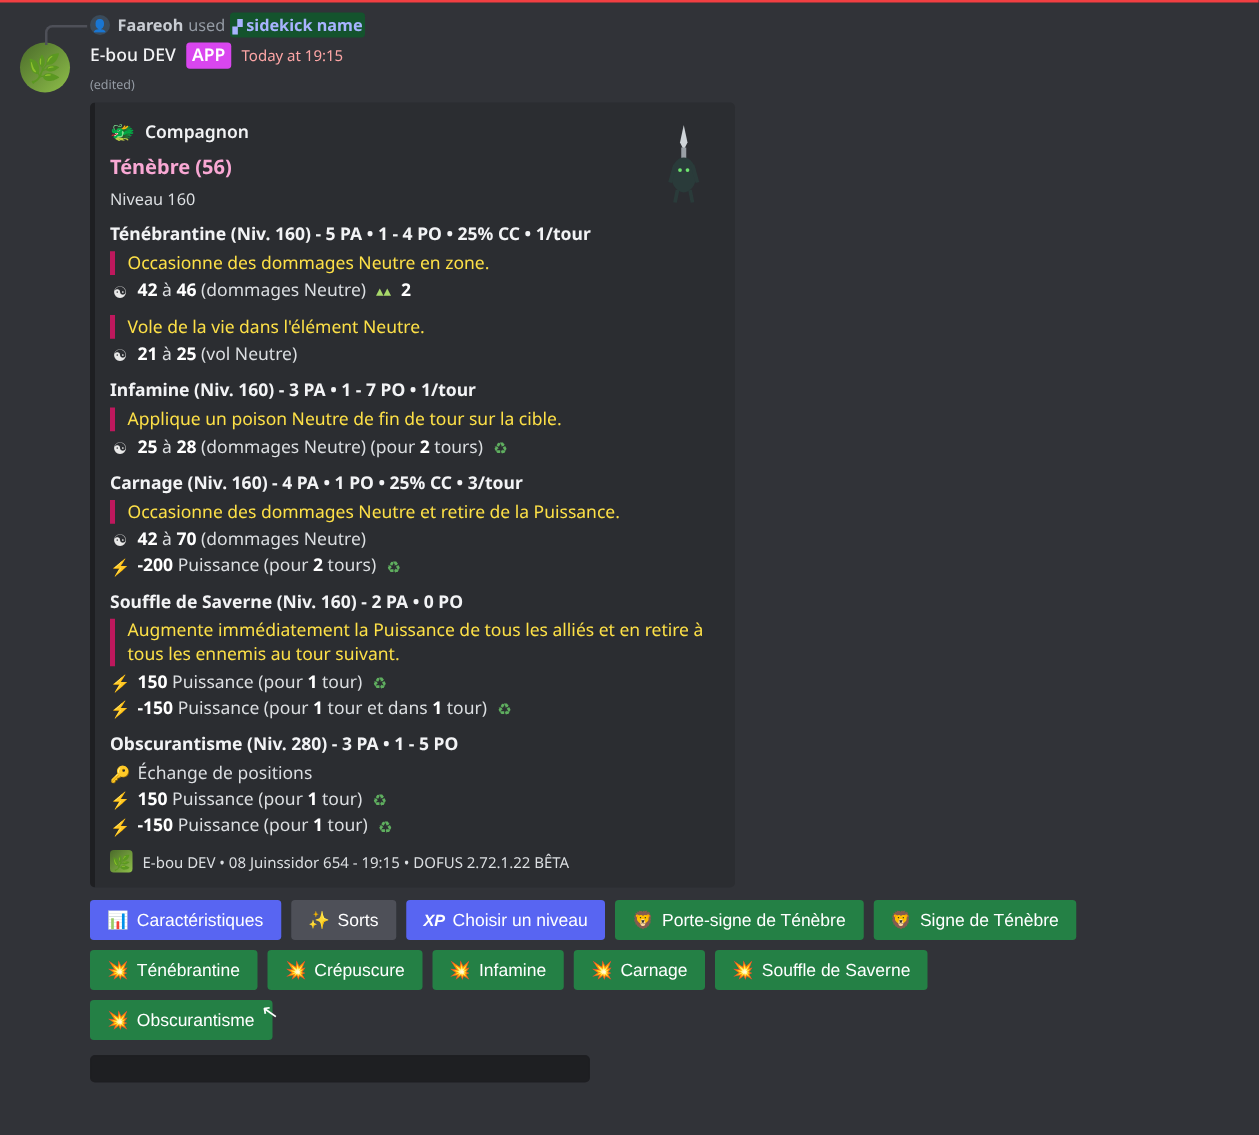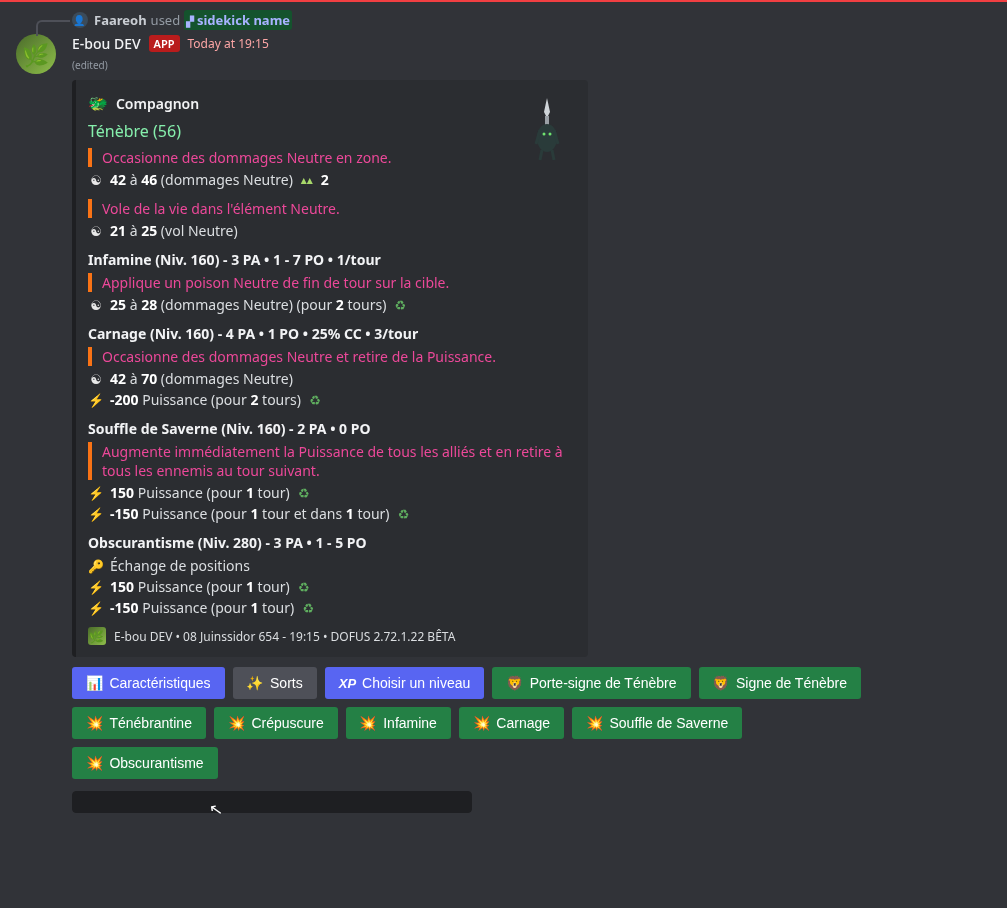--- a/index.html
+++ b/index.html
@@ -9,33 +9,33 @@
   .avatar{position:absolute;left:16px;top:32px;width:40px;height:40px;border-radius:50%;background:linear-gradient(135deg,#4a6b2a,#8fbf4a);display:flex;align-items:center;justify-content:center;font-size:22px}
   .reply-line{display:flex;align-items:center;font-size:13px;color:#b5bac1;margin-bottom:4px;position:relative;padding-left:0}
   .reply-line::before{content:"";position:absolute;left:-36px;top:10px;width:32px;height:14px;border-left:2px solid #4e5058;border-top:2px solid #4e5058;border-top-left-radius:6px}
   .reply-av{width:16px;height:16px;border-radius:50%;background:#3b4b5a;margin-right:6px;display:inline-flex;align-items:center;justify-content:center;font-size:10px}
   .reply-user{color:#c9cdd3;font-weight:700;margin-right:4px}
   .reply-used{color:#949ba4;margin-right:4px}
   .cmd-pill{background:#14532d;color:#a8b3ff;padding:1px 2px;border-radius:3px;font-weight:700}
   .cmd-pill .sq{font-size:10px;margin-right:3px;color:#a8b3ff}
   .header-row{display:flex;align-items:center;gap:8px}
   .botname{color:#f2f3f5;font-weight:500}
-  .app-badge{background:#b91c1c;color:#fff;font-size:11px;font-weight:600;padding:1px 5px;border-radius:3px}
+  .app-badge{background:#d946ef;color:#fff;font-size:14px;font-weight:600;padding:1px 5px;border-radius:3px}
   .ts{color:#fca5a5;font-size:12px}
   .edited{color:#949ba4;font-size:10px;margin-top:5px}
   .embed{margin-top:8px;background:#2b2d31;border-left:4px solid #1e1f22;border-radius:4px;padding:12px 16px 12px 12px;max-width:516px;position:relative}
   .embed-thumb{position:absolute;right:14px;top:14px;width:54px;height:68px;display:flex;align-items:center;justify-content:center}
   .embed-thumb svg{width:100%;height:100%}
   .sect-title{display:flex;align-items:center;gap:8px;font-weight:600;color:#f2f3f5;margin-bottom:6px}
   .sect-title .ico{font-size:16px}
-  .char-name{font-weight:400;color:#86efac;font-size:16px;margin-bottom:6px}
+  .char-name{font-weight:700;color:#f9a8d4;font-size:16px;margin-bottom:6px}
   .level{color:#dbdee1;font-size:13px;margin-bottom:10px}
   .spell{margin-bottom:10px}
   .spell-head{font-weight:700;color:#f2f3f5;font-size:14px;margin-bottom:4px}
-  .quote{border-left:4px solid #f97316;padding-left:10px;color:#ec4899;margin-bottom:3px;font-size:14px}
+  .quote{border-left:4px solid #be185d;padding-left:10px;color:#fde047;margin-bottom:3px;font-size:14px}
   .eff{display:flex;align-items:center;gap:6px;font-size:14px;margin-top:2px;flex-wrap:wrap}
   .eff b{color:#fff;font-weight:700}
   .ico-sm{width:16px;height:16px;display:inline-flex;align-items:center;justify-content:center;font-size:13px}
   .ico-neutral{color:#e8e8e8}
   .ico-bolt{color:#f0b232}
   .ico-swap{color:#7cc1ff}
   .ico-area{color:#a8d86a;font-size:12px}
   .ico-poison{color:#5fae5f}
   .footer{display:flex;align-items:center;gap:8px;font-size:12px;color:#dbdee1;margin-top:10px}
   .footer-ico{width:18px;height:18px;border-radius:3px;background:linear-gradient(135deg,#4a6b2a,#8fbf4a);font-size:12px;display:flex;align-items:center;justify-content:center}
@@ -83,23 +83,25 @@
           <circle cx="24" cy="40" r="1.5" fill="#6fe36f"></circle>
           <circle cx="30" cy="40" r="1.5" fill="#6fe36f"></circle>
         </svg>
     </div>
 
     <div class="sect-title">
       <span class="ico">🐲</span>
       <span>Compagnon</span>
     </div>
     <div class="char-name">Ténèbre (56)</div>
+    <div class="level">Niveau 160</div>
 
     <div id="spells">
         <div class="spell">
+          <div class="spell-head">Ténébrantine (Niv. 160) - 5 PA • 1 - 4 PO • 25% CC • 1/tour</div>
           <div class="quote">Occasionne des dommages Neutre en zone.</div>
           <div class="eff">
             <span class="ico-sm ico-neutral">☯</span>
             <span><b>42</b> à <b>46</b> (dommages Neutre) </span>
             <span class="ico-sm ico-area">▴▴</span> 
             <b>2</b>
           </div>
         </div>
         <div class="spell">
           <div class="quote">Vole de la vie dans l'élément Neutre.</div>

